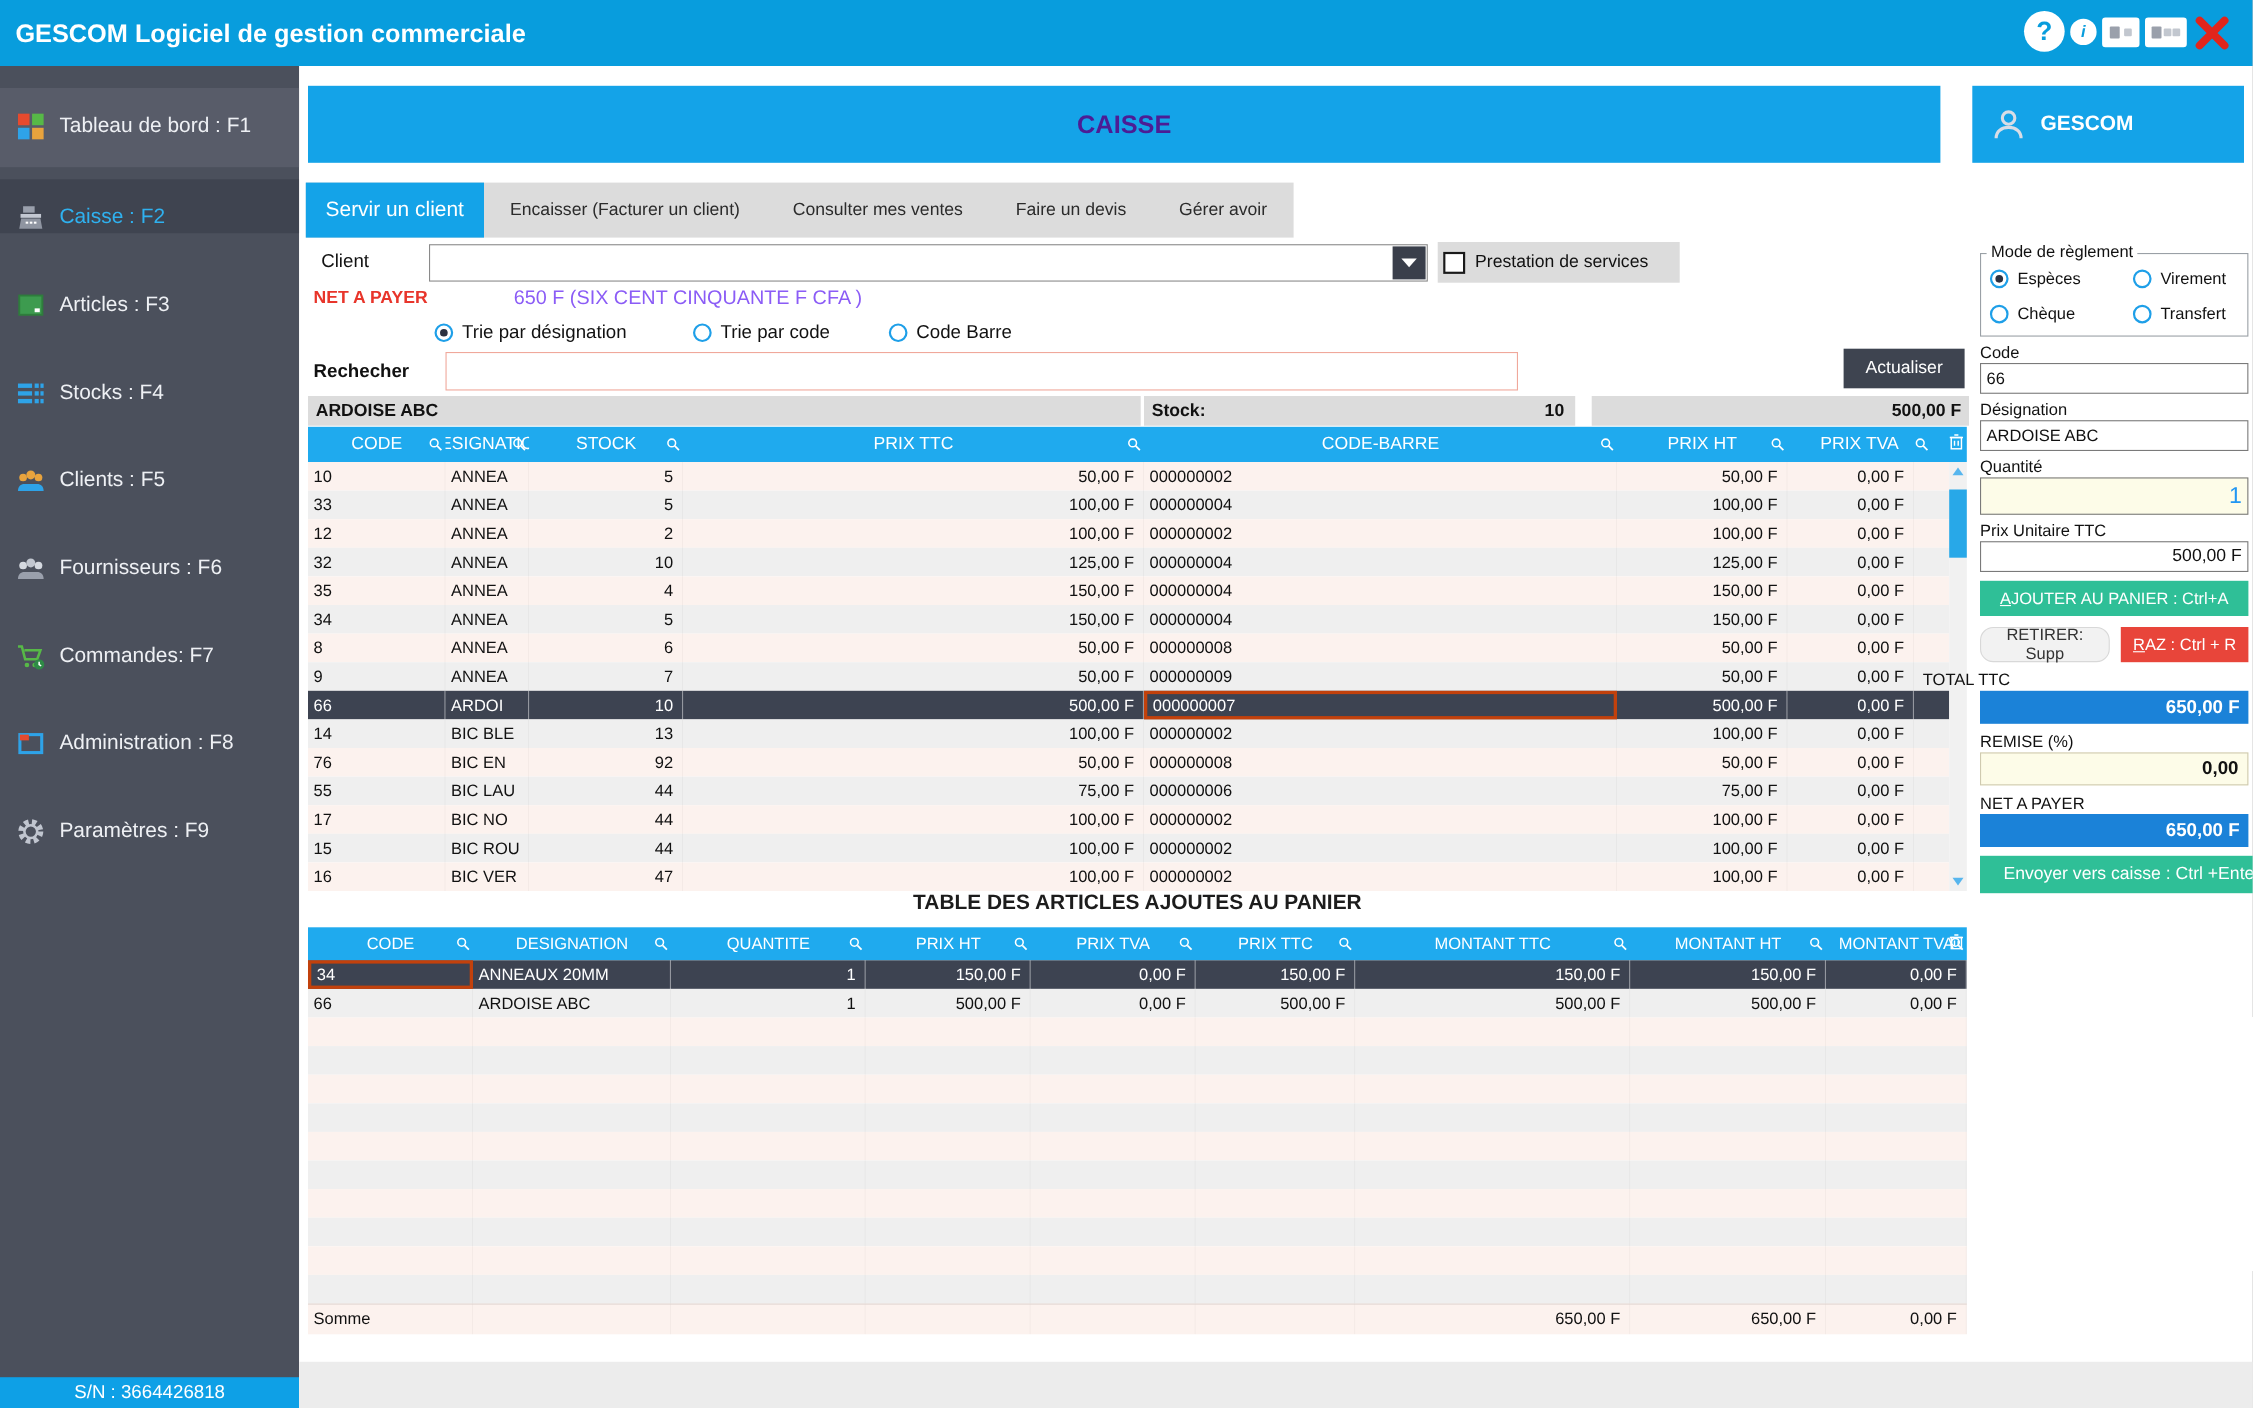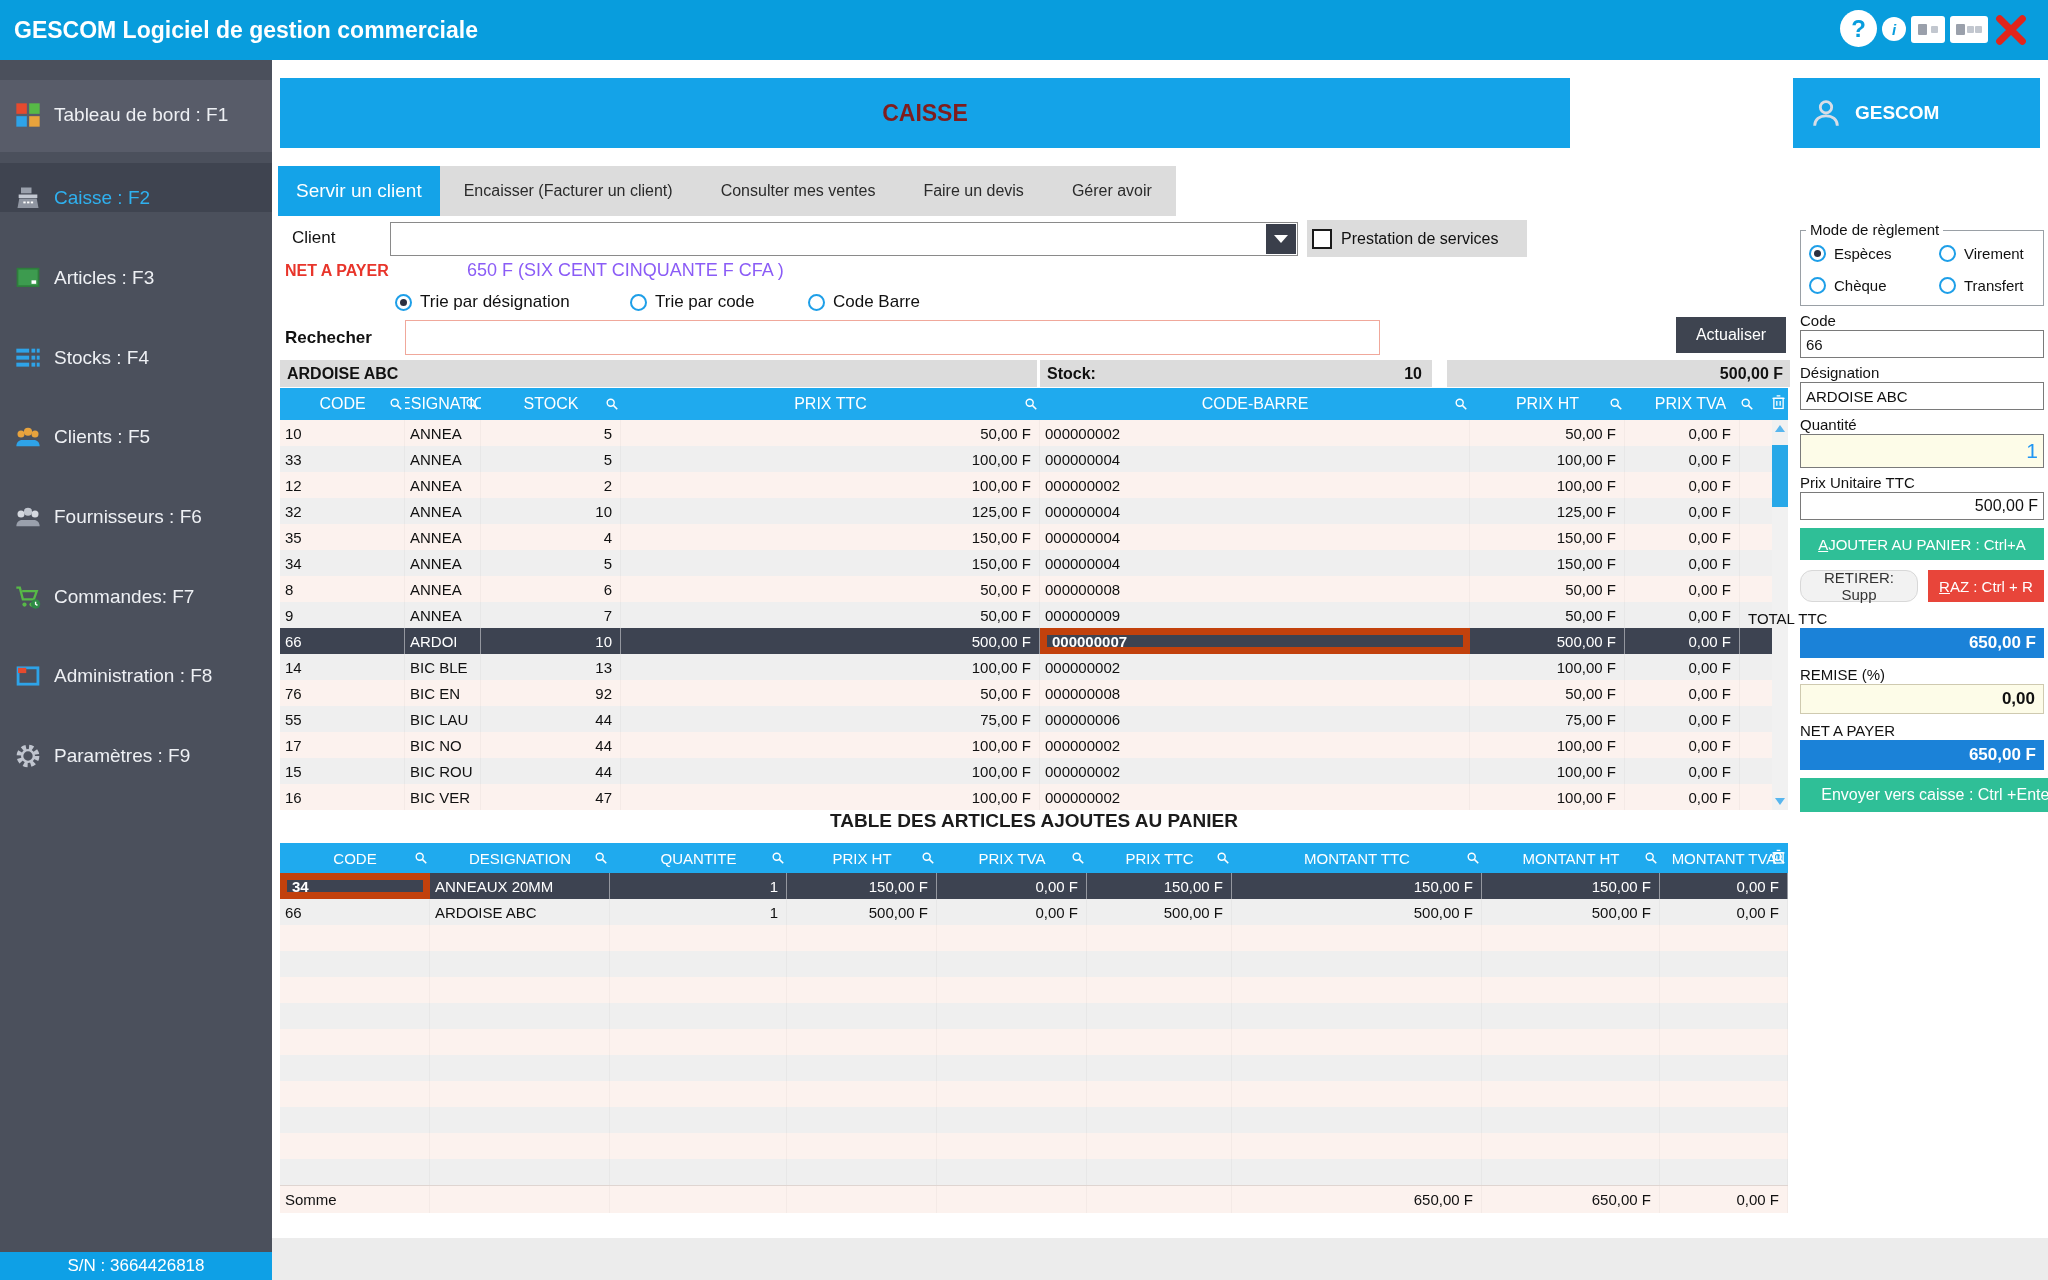--- a/index.html
+++ b/index.html
@@ -23,21 +23,21 @@
   .sb-band-f2{position:absolute;left:0;top:103px;width:272px;height:49px;background:#3F4450;}
   .sb-item{position:absolute;left:14px;height:40px;display:flex;align-items:center;gap:12px;cursor:pointer;}
   .sb-item .lbl{font-size:19px;color:#EEF0F4;white-space:nowrap;}
   .sb-item.active .lbl{color:#2FB1EF;}
   .sb-item svg{width:28px;height:28px;}
   .sb-serial{position:absolute;left:0;bottom:0;width:272px;height:28px;background:#0EA0E6;color:#fff;font-size:17px;display:flex;align-items:center;justify-content:center;}
 
   
   .main-bg{position:absolute;left:272px;top:60px;width:1776px;height:1220px;background:#fff;}
   .bottom-strip{position:absolute;left:272px;top:1238px;width:1776px;height:42px;background:#ECECEC;}
-  .caisse-bar{position:absolute;left:280px;top:78px;width:1290px;height:70px;background:#14A3E8;color:#7f1d1d;font-size:23px;font-weight:bold;display:flex;align-items:center;justify-content:center;}
+  .caisse-bar{position:absolute;left:280px;top:78px;width:1484px;height:70px;background:#14A3E8;color:#4c1d95;font-size:23px;font-weight:bold;display:flex;align-items:center;justify-content:center;}
   .user-box{position:absolute;left:1793px;top:78px;width:247px;height:70px;background:#14A3E8;color:#fff;display:flex;align-items:center;gap:12px;padding-left:16px;font-size:19px;font-weight:bold;}
 
   
   .tabstrip{position:absolute;left:278px;top:166px;height:50px;background:#DCDCDC;display:flex;}
   .tab{height:50px;display:flex;align-items:center;padding:0 24px;font-size:16px;color:#2b2b2b;cursor:pointer;white-space:nowrap;}
   .tab.active{background:#14A3E8;color:#fff;font-size:19px;padding:0 18px;}
 
   
   .lab{position:absolute;font-size:17px;color:#111;}
   .combo{position:absolute;left:390px;top:222px;width:908px;height:34px;background:#fff;border:1px solid #8a8a8a;}
@@ -70,21 +70,21 @@
   .hcell .lbl{white-space:nowrap;text-align:center;}
   .hcell svg.mag{position:absolute;right:2px;top:50%;margin-top:-7px;}
   .trash{position:absolute;right:3px;top:50%;transform:translateY(-50%);}
   .tbody{position:absolute;}
   .trow{display:grid;align-items:center;cursor:pointer;}
   .trow .cell{height:100%;display:flex;align-items:center;font-size:15px;color:#111;overflow:hidden;white-space:nowrap;border-right:1px solid rgba(0,0,0,0.03);}
   .cell.l{justify-content:flex-start;padding-left:5px;}
   .cell.r{justify-content:flex-end;padding-right:8px;}
   .trow.sel{background:#3D4351 !important;}
   .trow.sel .cell{color:#fff;border-right:1px solid rgba(255,255,255,0.45);}
-  .trow .cell.cur{border:7px solid #c2410c;font-weight:bold;}
+  .trow .cell.cur{border:3px solid #c2410c;}
   .trow.somme{border-top:1px solid #DFD5D1;}
 
   
   .vscroll{position:absolute;left:1772px;top:420px;width:16px;height:390px;background:#F1F1F1;}
   .vscroll .arr{position:absolute;left:3px;width:0;height:0;border-left:5px solid transparent;border-right:5px solid transparent;cursor:pointer;}
   .vscroll .up{top:5px;border-bottom:7px solid #57B6EE;}
   .vscroll .dn{bottom:5px;border-top:7px solid #57B6EE;}
   .vscroll .thumb{position:absolute;left:0;top:25px;width:16px;height:62px;background:#28A8E8;cursor:pointer;}
 
   .panier-title{position:absolute;left:280px;top:810px;width:1508px;text-align:center;font-size:19px;font-weight:bold;color:#1c1c1c;}

